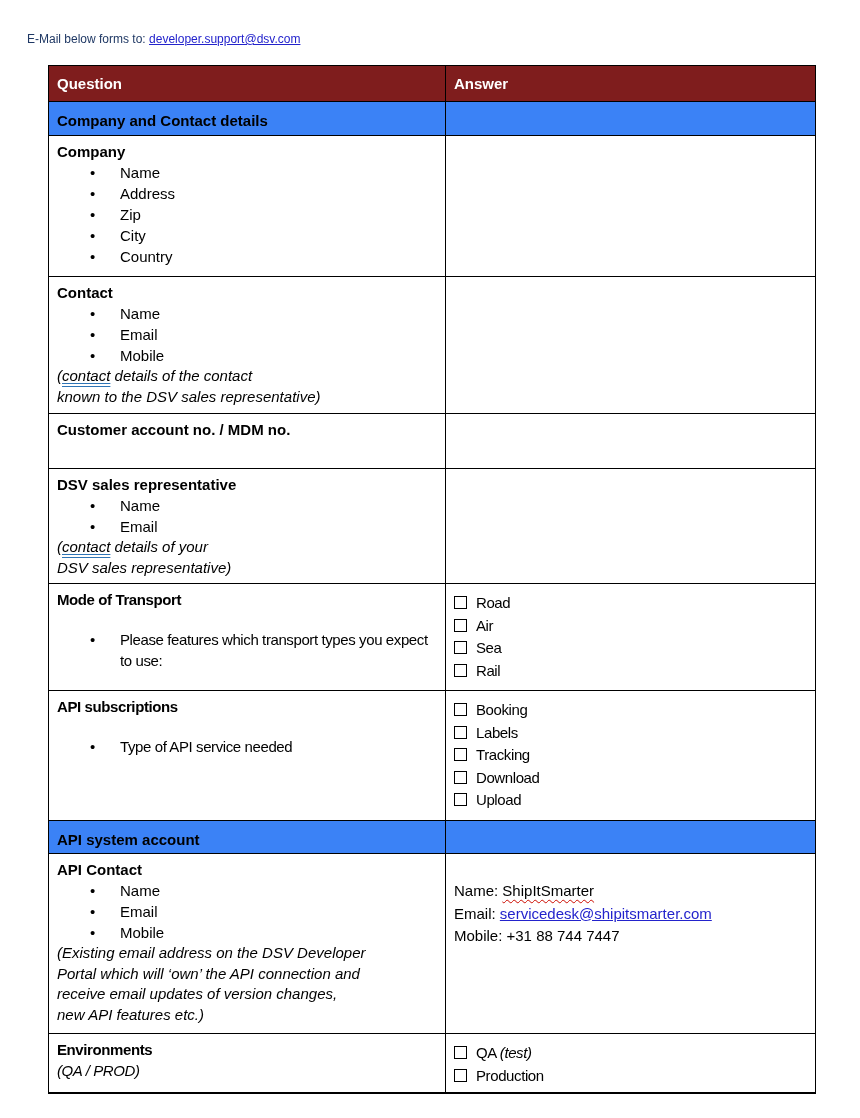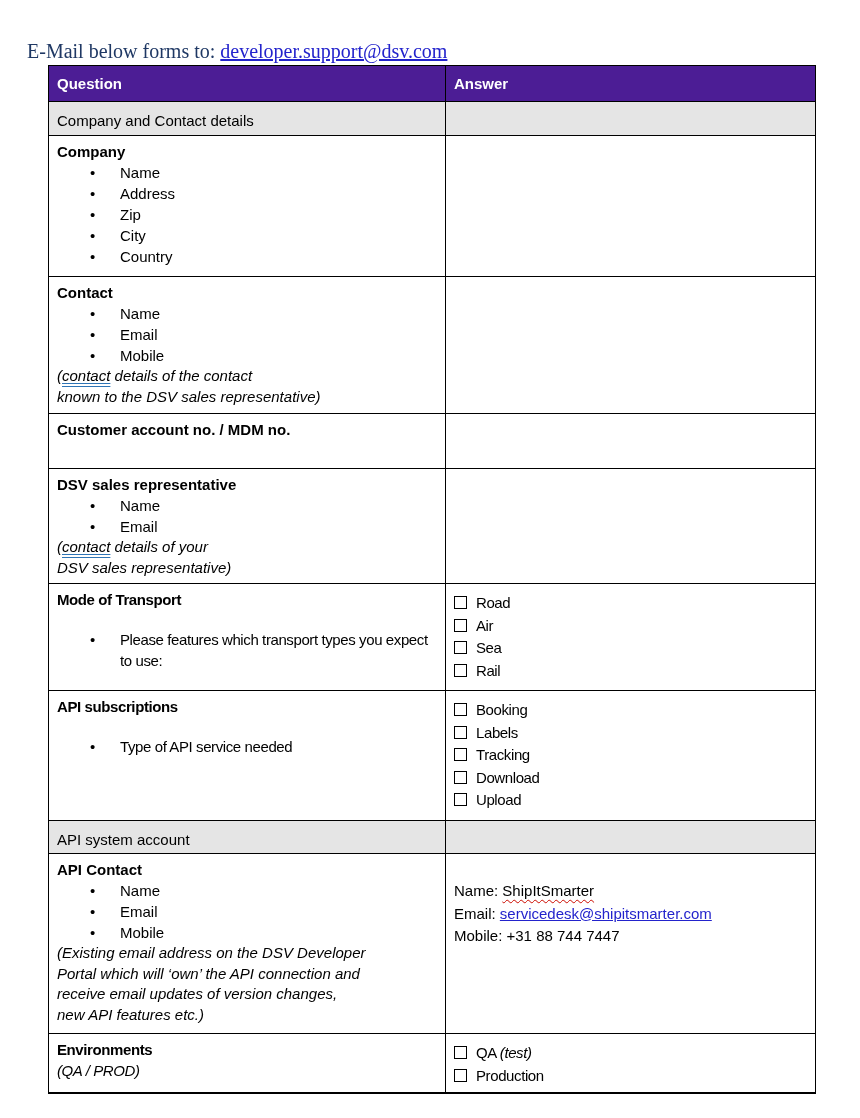--- a/index.html
+++ b/index.html
@@ -8,23 +8,22 @@
     width: 860px; height: 1118px;
     background: #ffffff;
     font-family: "Liberation Sans", sans-serif;
     color: #000000;
     position: relative;
   }
 
   
   .intro {
     position: absolute; left: 27px; top: 20px;
-    font-size: 20px; color: #1F3864;
+    font-size: 12px; color: #1F3864;
     white-space: nowrap;
-    font-family: Liberation Serif, serif;
   }
   .intro a {
     color: #2323CC; text-decoration: underline; cursor: pointer;
   }
 
   
   table.form {
     position: absolute; left: 48px; top: 65px;
     border-collapse: collapse;
     table-layout: fixed;
@@ -35,30 +34,30 @@
   }
   td {
     border: 1px solid #000;
     vertical-align: top;
     padding: 5px 8px;
   }
   col.q { width: 397px; }
   col.a { width: 370px; }
 
   tr.r-head td {
-    background: #4c1d95;
+    background: #7f1d1d;
     color: #ffffff;
     font-weight: bold;
     height: 36px;
     vertical-align: middle;
     padding-top: 0; padding-bottom: 0;
   }
   tr.r-sec td {
-    background: #e5e5e5;
-    font-weight: normal;
+    background: #3b82f6;
+    font-weight: bold;
     vertical-align: middle;
     padding-top: 4px; padding-bottom: 0;
   }
   tr.r-sec1 td { height: 34px; }
   tr.r-sec2 td { height: 33px; }
 
   tr.r-company td { height: 141px; }
   tr.r-contact td { height: 137px; }
   tr.r-cust td { height: 55px; }
   tr.r-rep td { height: 115px; }

